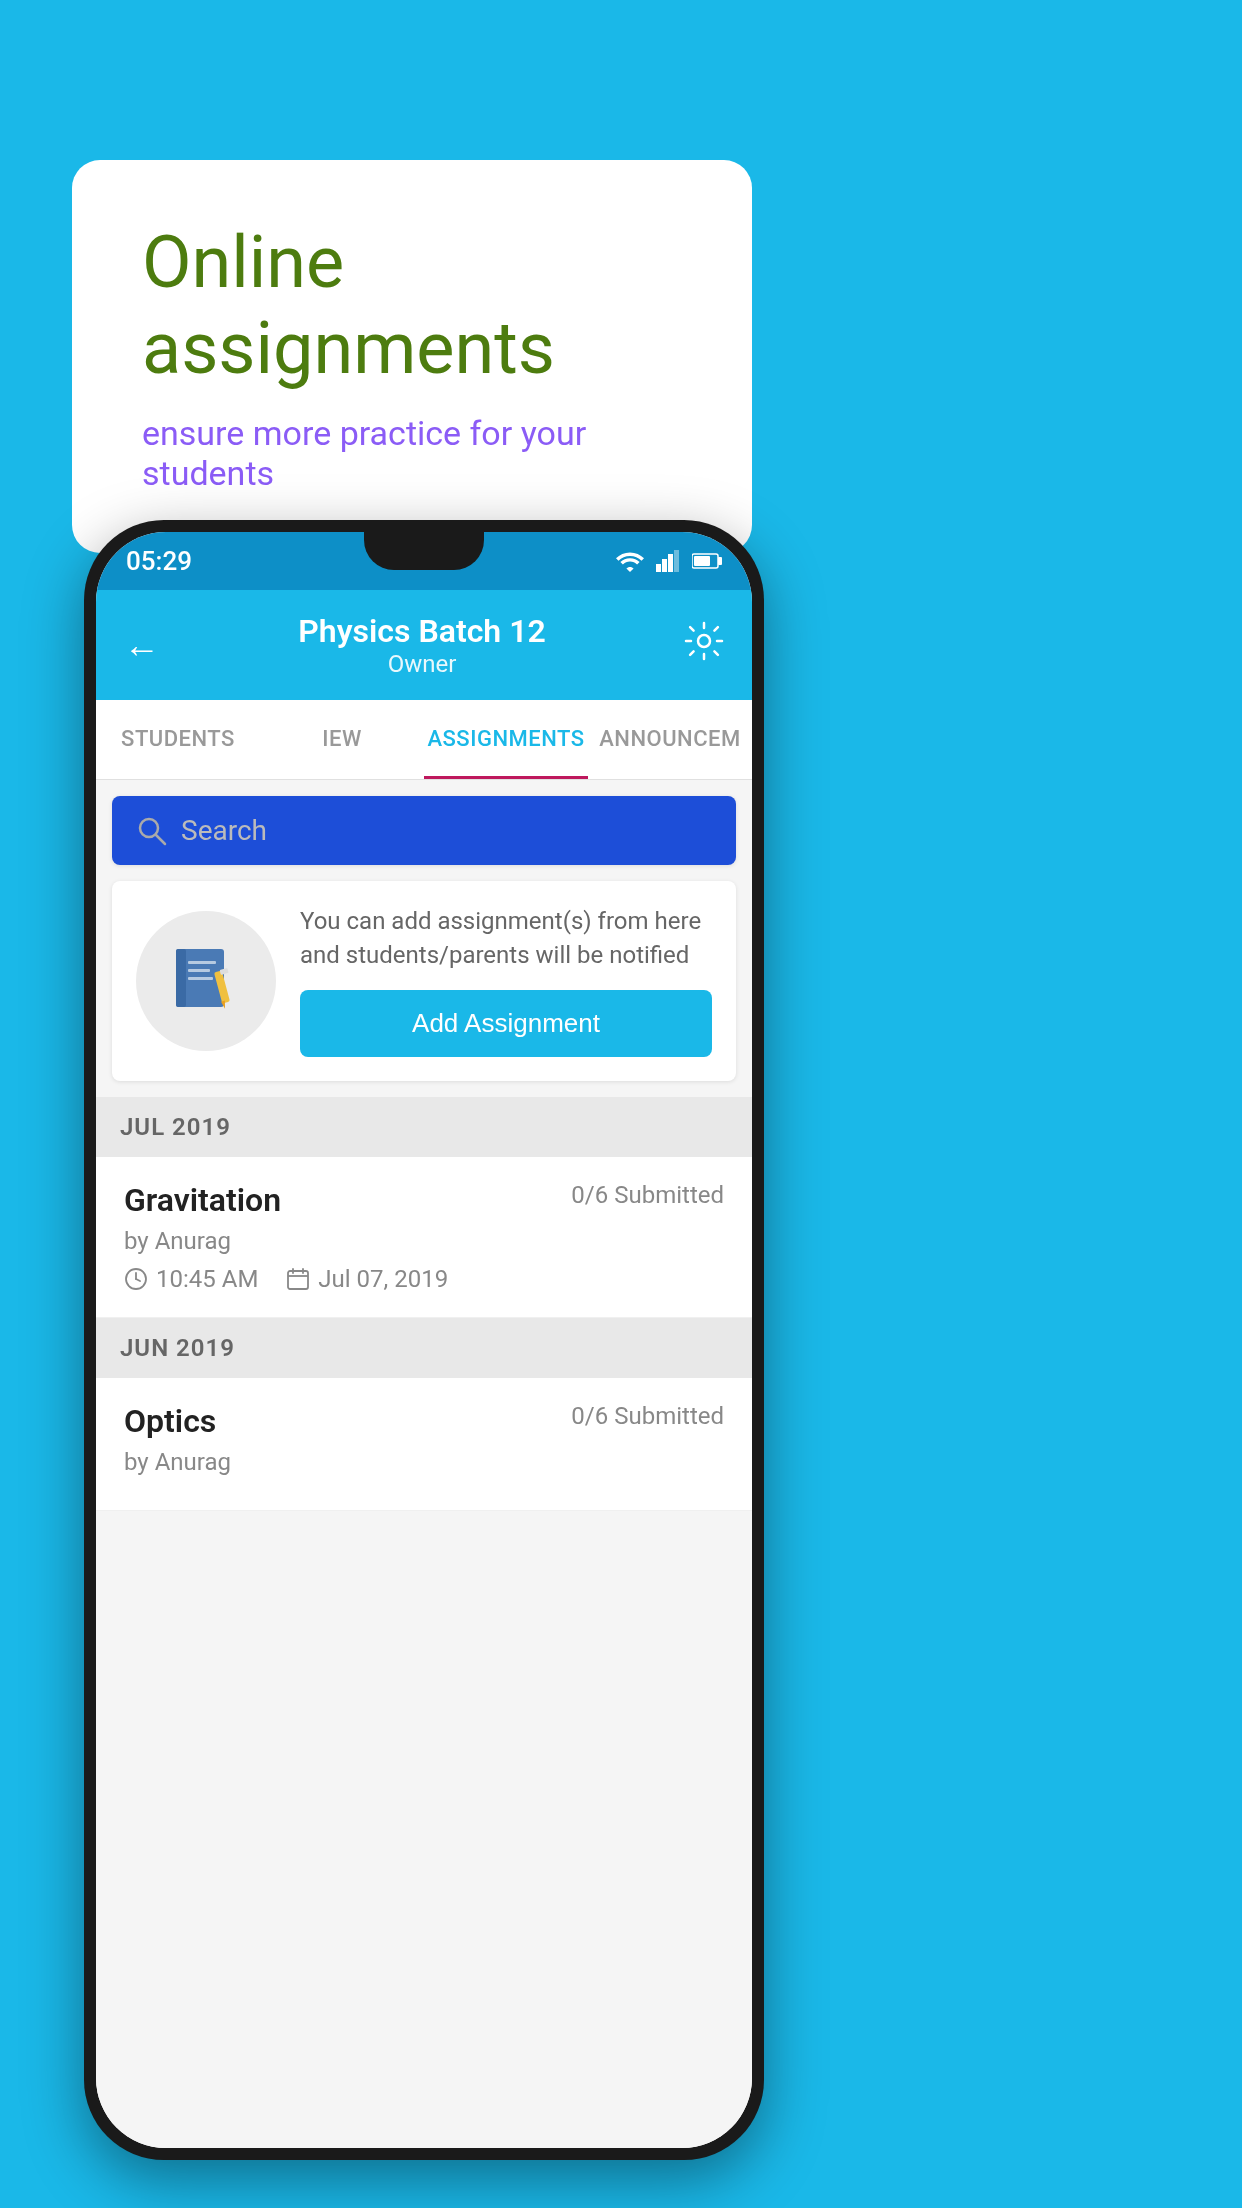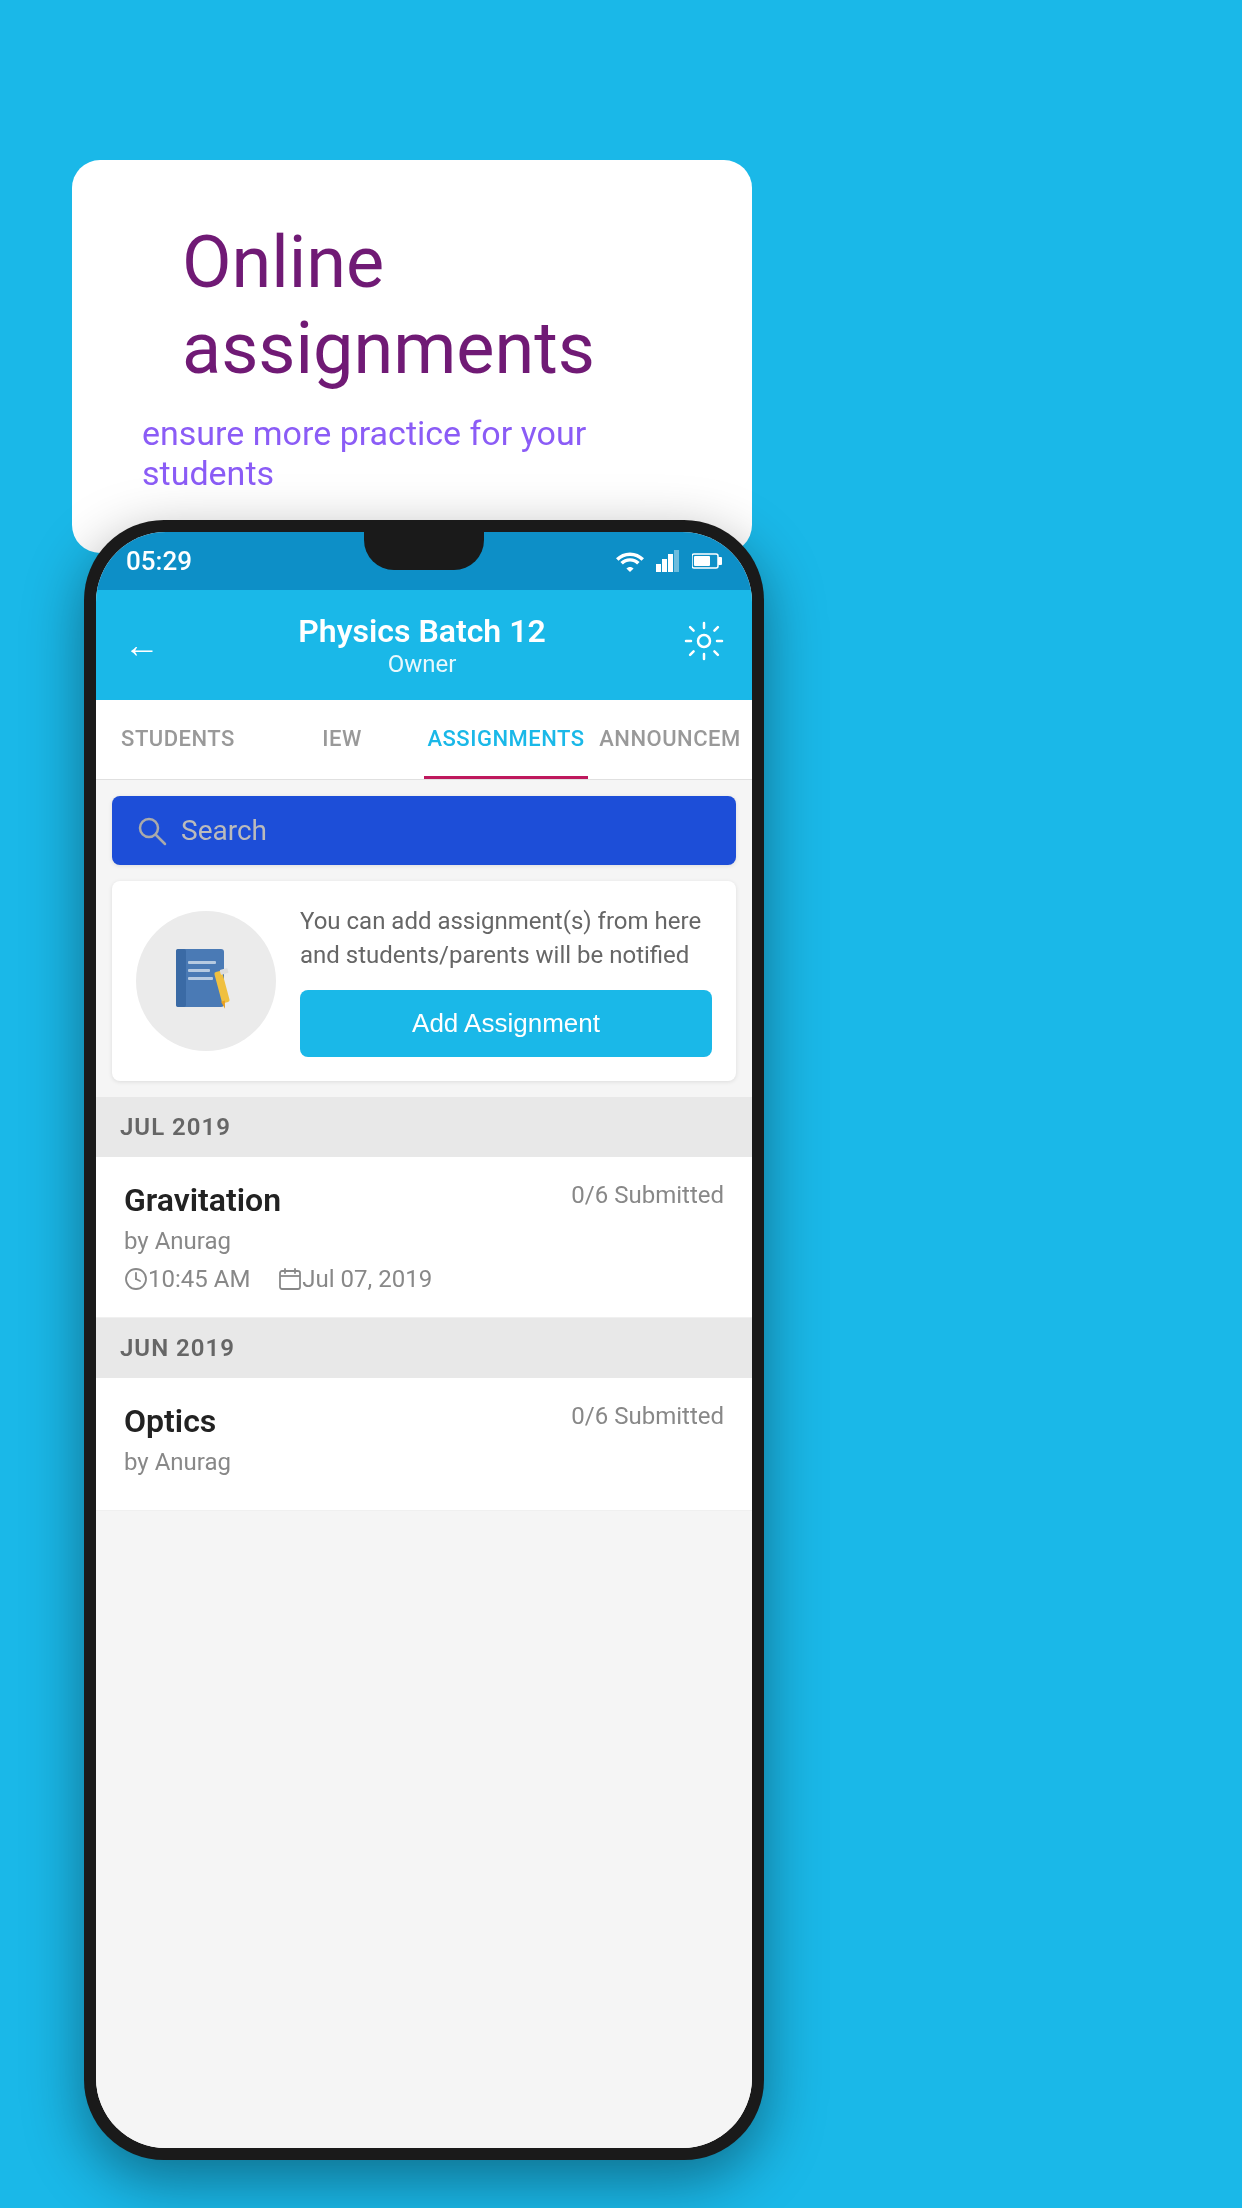--- a/index.html
+++ b/index.html
@@ -36,25 +36,24 @@
       transform: translateX(-50%);
       width: 0;
       height: 0;
       border-left: 38px solid transparent;
       border-right: 38px solid transparent;
       border-top: 58px solid white;
     }
 
     .bubble-title {
       font-size: 72px;
-      color: #701a75;
+      color: #4d7c0f;
       font-weight: 400;
       line-height: 1.2;
       margin-bottom: 20px;
-      margin-left: 40px;
     }
 
     .bubble-subtitle {
       font-size: 34px;
       color: #8b5cf6;
       font-weight: 400;
     }
 
     
     .phone-frame {
@@ -284,20 +283,21 @@
 
     .assignment-meta {
       display: flex;
       gap: 28px;
       align-items: center;
     }
 
     .meta-item {
       display: flex;
       align-items: center;
+      gap: 8px;
       font-size: 24px;
       color: #888;
     }
 
     .content-scroll {
       height: calc(100% - 248px);
       overflow-y: auto;
       background: #f5f5f5;
     }
   </style>

